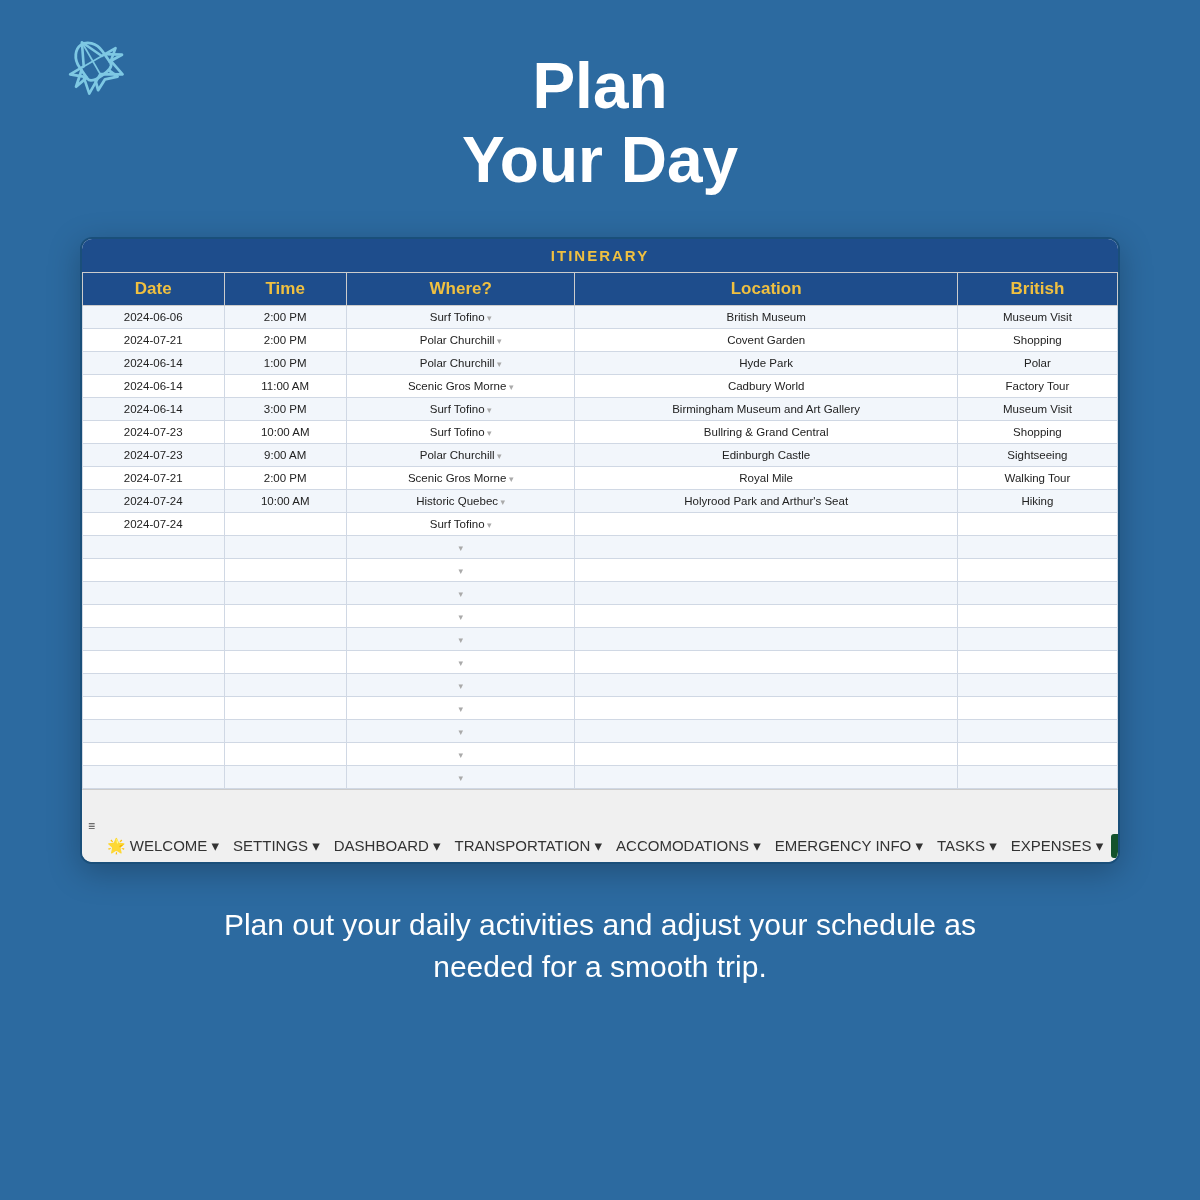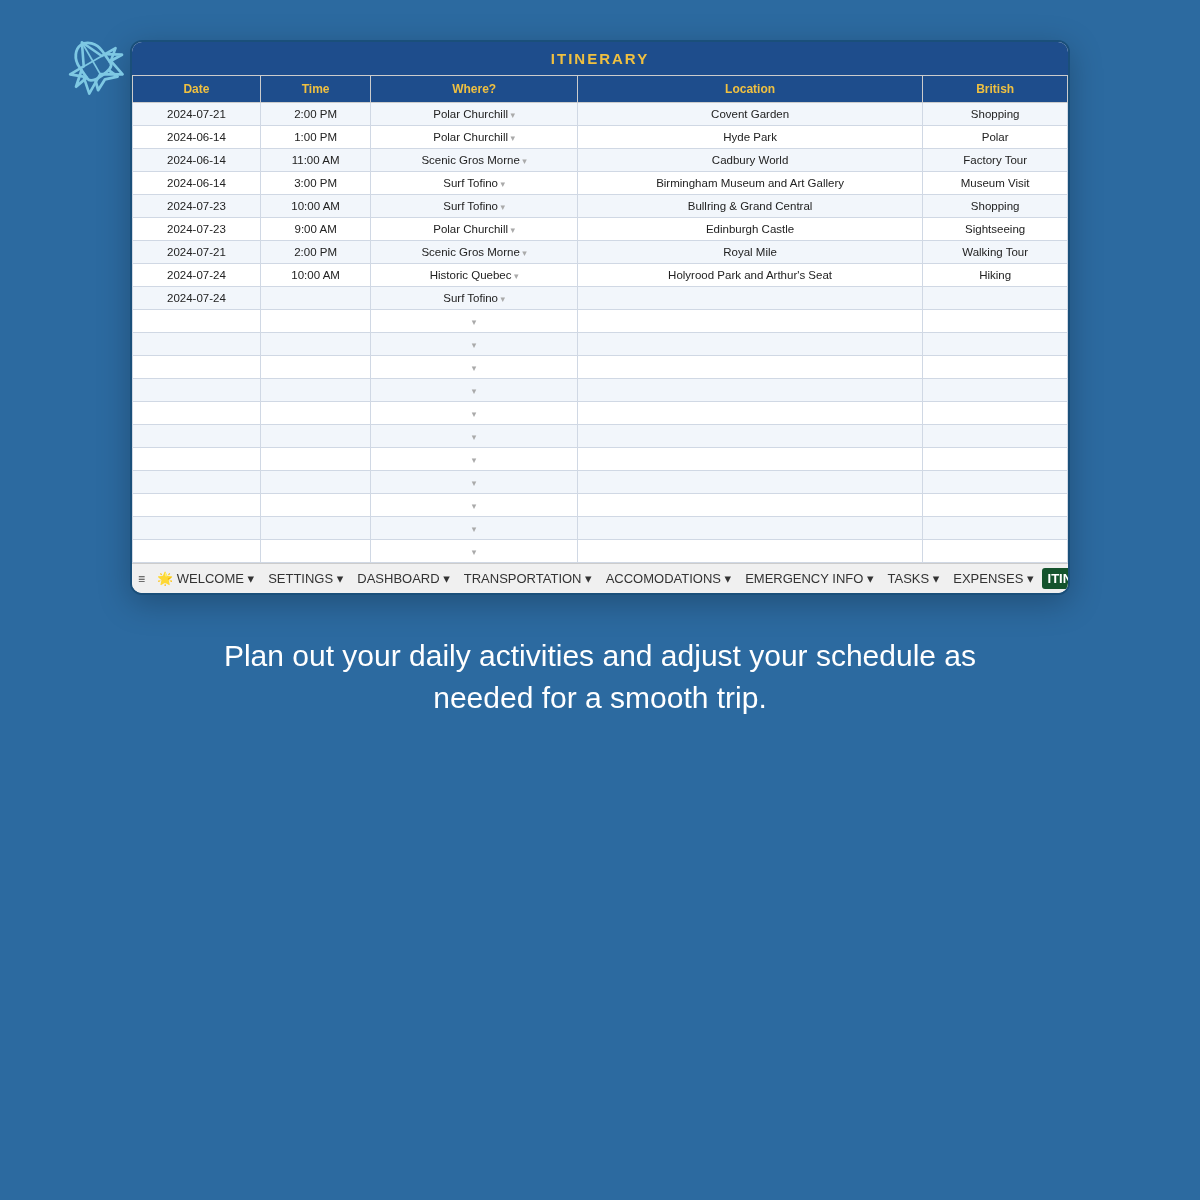--- a/index.html
+++ b/index.html
@@ -36,21 +36,21 @@
       color: white;
       font-size: 64px;
       font-weight: 800;
       text-align: center;
       line-height: 1.15;
       margin-top: 10px;
       margin-bottom: 40px;
     }
 
     .spreadsheet-container {
-      width: 940px;
+      width: 1040px;
       background: white;
       border-radius: 12px;
       overflow: hidden;
       box-shadow: 0 8px 32px rgba(0,0,0,0.25);
       border: 2px solid #1a4f7a;
     }
 
     .sheet-title-bar {
       background-color: #1e4d8c;
       color: #f0c040;
@@ -70,21 +70,21 @@
     .sheet-table thead tr {
       background-color: #1e4d8c;
     }
 
     .sheet-table thead th {
       color: #f0c040;
       font-weight: 600;
       padding: 6px 8px;
       text-align: center;
       border: 1px solid #ccc;
-      font-size: 12px;
+      font-size: 17px;
     }
 
     .sheet-table tbody tr:nth-child(odd) {
       background-color: #f2f6fb;
     }
     .sheet-table tbody tr:nth-child(even) {
       background-color: #ffffff;
     }
 
     .sheet-table tbody td {
@@ -108,26 +108,27 @@
     }
 
     .tab-menu-icon {
       font-size: 12px;
       color: #444;
       margin-right: 4px;
       cursor: pointer;
     }
 
     .tab-item {
-      font-size: 13px;
+      font-size: 15px;
       color: #333;
       padding: 3px 6px;
       border-radius: 3px;
       white-space: nowrap;
       cursor: pointer;
+      margin-top: 40px;
     }
 
     .tab-item.active {
       background-color: #14532d;
       color: white;
       font-weight: 700;
     }
 
     .bottom-text {
       color: white;
@@ -158,36 +159,47 @@
 
       <path d="M50 15 C60 15 70 25 70 40 L70 60 C70 65 65 68 50 68 C35 68 30 65 30 60 L30 40 C30 25 40 15 50 15Z"></path>
 
       <path d="M30 45 L10 60 L30 58"></path>
       <path d="M70 45 L90 60 L70 58"></path>
 
       <path d="M38 68 L33 82 L50 75 L67 82 L62 68"></path>
     </g>
   </svg>
 
+  <div class="main-title">
+    <span>Plan</span><br>
+    <span>Your Day</span>
+  </div>
 </div>
 
 <div class="spreadsheet-container">
   <div class="sheet-title-bar">ITINERARY</div>
 
   <table class="sheet-table">
     <thead>
       <tr>
         <th>Date</th>
         <th>Time</th>
         <th>Where?</th>
         <th>Location</th>
         <th>British</th>
       </tr>
     </thead>
     <tbody id="table-body">
+        <tr>
+          <td>2024-06-06</td>
+          <td>2:00 PM</td>
+          <td>Surf Tofino<span style="color:#aaa;font-size:9px;"> ▾</span></td>
+          <td>British Museum</td>
+          <td>Museum Visit</td>
+        </tr>
         <tr>
           <td>2024-07-21</td>
           <td>2:00 PM</td>
           <td>Polar Churchill<span style="color:#aaa;font-size:9px;"> ▾</span></td>
           <td>Covent Garden</td>
           <td>Shopping</td>
         </tr>
         <tr>
           <td>2024-06-14</td>
           <td>1:00 PM</td>

